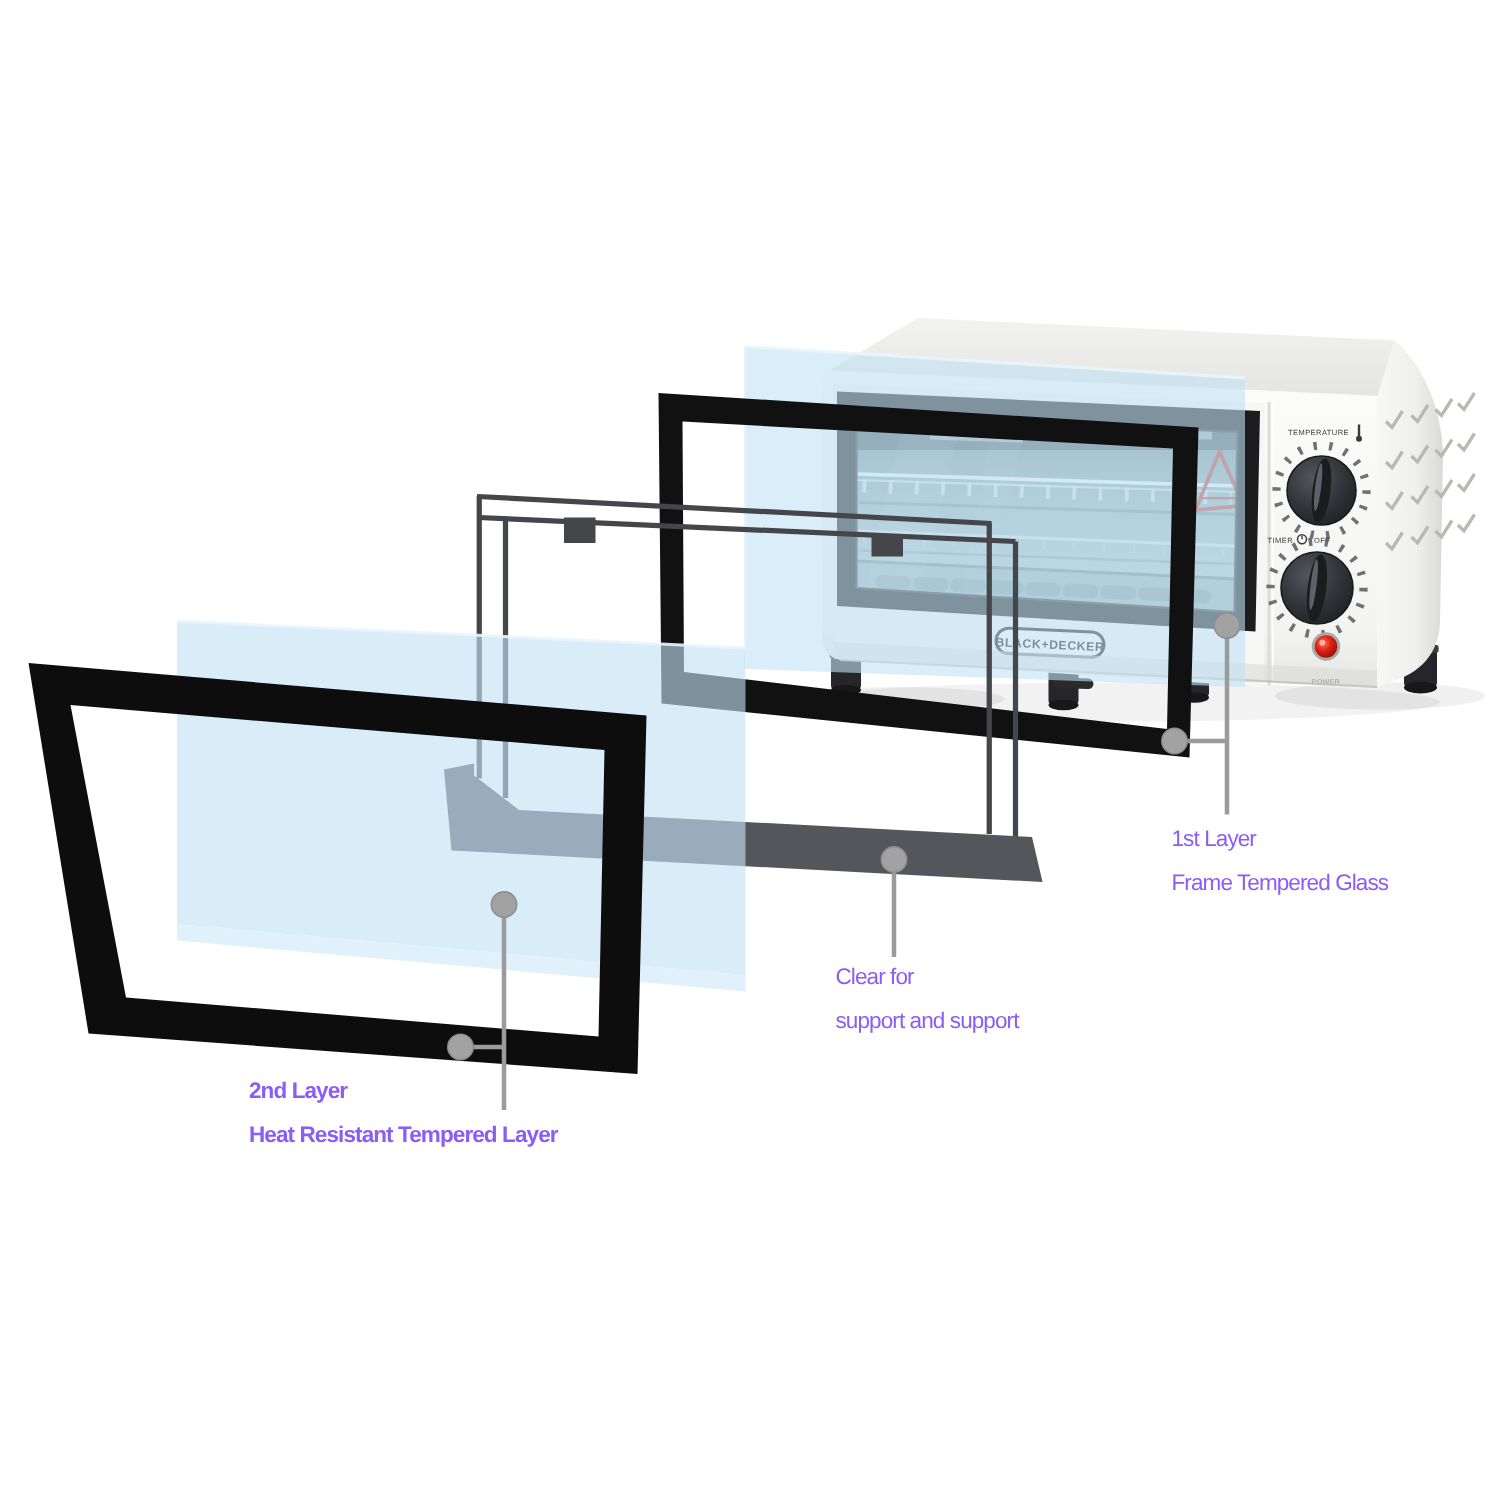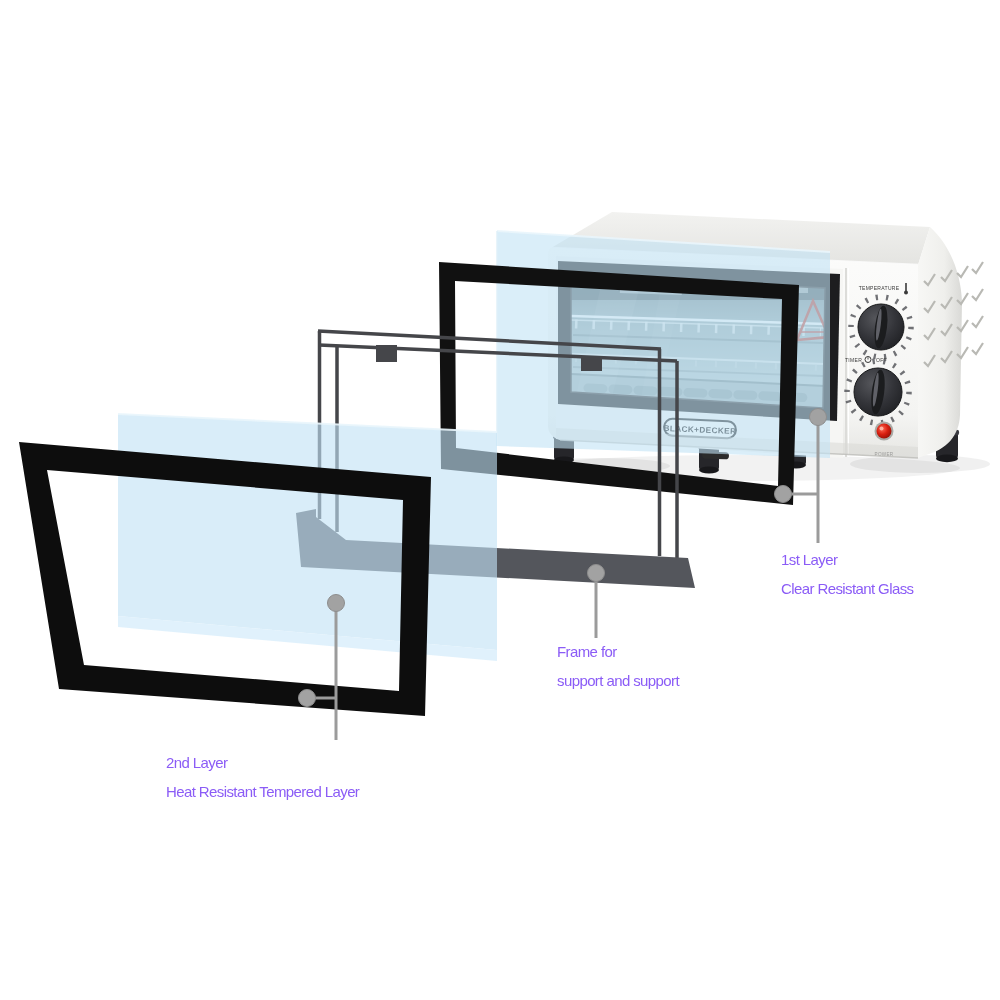--- a/index.html
+++ b/index.html
@@ -223,23 +223,23 @@
     <circle cx="818" cy="417" r="8.5"></circle>
     <circle cx="783" cy="494" r="8.5"></circle>
     <circle cx="596" cy="573" r="8.5"></circle>
     <circle cx="336" cy="603" r="8.5"></circle>
     <circle cx="307" cy="698" r="8.5"></circle>
   </g>
 </svg>
 
   <div class="callout-label" style="left:781px;top:545px;">
     <span>1st Layer</span>
-    <span>Clear Resistant Glass</span>
+    <span>Frame Tempered Glass</span>
   </div>
   <div class="callout-label" style="left:557px;top:637px;">
-    <span>Frame for</span>
+    <span>Clear for</span>
     <span>support and support</span>
   </div>
-  <div class="callout-label" style="left:166px;top:748px;">
+  <div class="callout-label" style="left:166px;top:713px;font-weight:bold;">
     <span>2nd Layer</span>
     <span>Heat Resistant Tempered Layer</span>
   </div>
 </div>
 
 </body></html>

